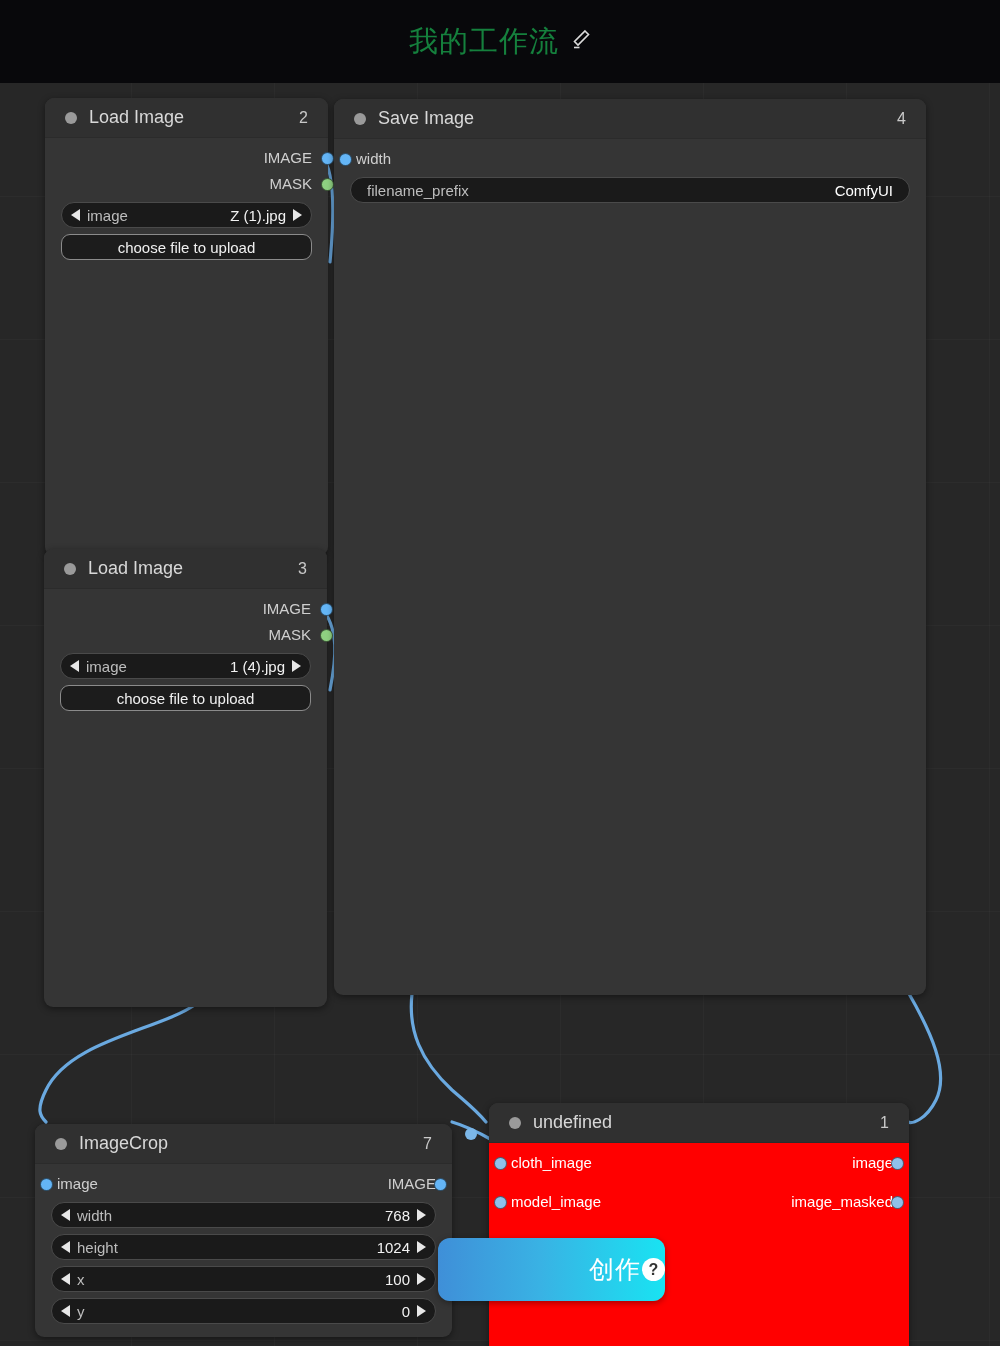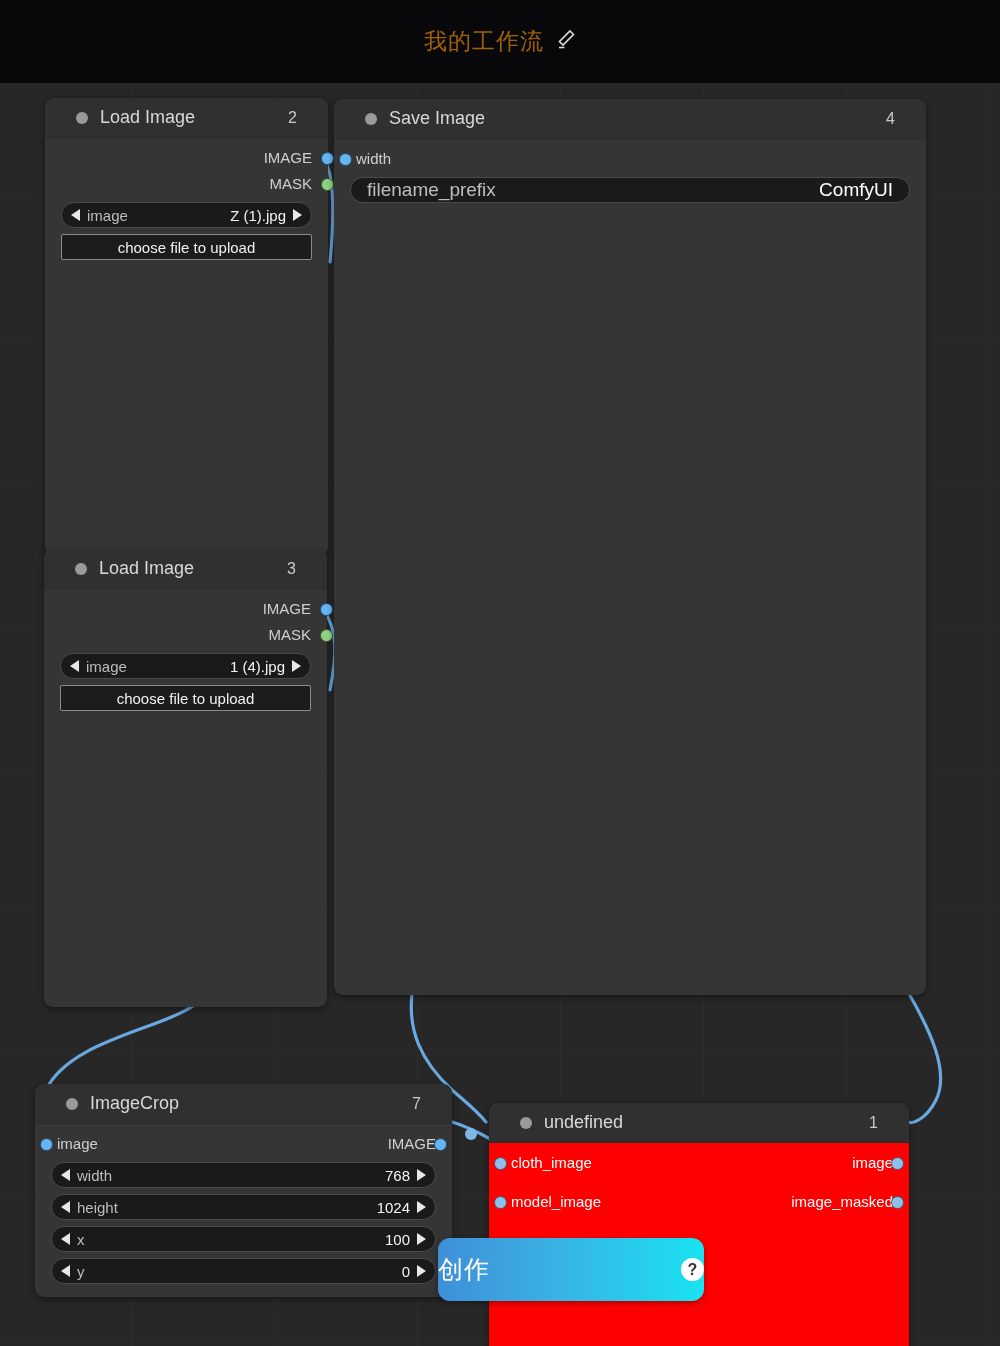--- a/index.html
+++ b/index.html
@@ -19,40 +19,40 @@
     background-size:143px 143px;
     background-position:-12px -30px;
   }
   
   #topbar{
     position:absolute;left:0;top:0;width:1000px;height:83px;
     background:#08080b;z-index:60;
     display:flex;align-items:center;justify-content:center;
   }
   #topbar .title{
-    color:#a16207;font-size:23px;letter-spacing:1px;
+    color:#15803d;font-size:29px;letter-spacing:1px;
   }
   #topbar .pencil{
     display:inline-block;margin-left:12px;vertical-align:middle;
   }
   
   #links{position:absolute;left:0;top:0;width:1000px;height:1346px;z-index:5;}
   
   .node{
     position:absolute;z-index:20;
     border-radius:9px;
     background:#353535;
     box-shadow:0 2px 7px rgba(0,0,0,.45);
     overflow:visible;
   }
   .node-header{
     height:40px;border-radius:9px 9px 0 0;
     background:#303030;
     display:flex;align-items:center;
-    padding:0 31px;box-sizing:border-box;
+    padding:0 20px;box-sizing:border-box;
     border-bottom:1px solid #2b2b2b;
   }
   .node-dot{
     width:12px;height:12px;border-radius:50%;
     background:#9a9a9a;flex:0 0 auto;margin-right:12px;
   }
   .node-title{
     color:#d8d8d8;font-size:18px;flex:1 1 auto;white-space:nowrap;
   }
   .node-id{color:#c9c9c9;font-size:16px;}
@@ -82,44 +82,44 @@
   .widget .wname{color:#bdbdbd;}
   .widget .wval{color:#f2f2f2;}
   .widget .left{display:flex;align-items:center;gap:7px;}
   .widget .right{display:flex;align-items:center;gap:7px;}
   .arrow-l,.arrow-r{
     width:0;height:0;border-top:6px solid transparent;border-bottom:6px solid transparent;
   }
   .arrow-l{border-right:9px solid #e8e8e8;}
   .arrow-r{border-left:9px solid #e8e8e8;}
   .btnwidget{
-    margin:4px 16px;height:26px;border-radius:2px;
+    margin:4px 16px;height:26px;border-radius:9px;
     background:#1c1c1c;border:1px solid #8b8b8b;
     display:flex;align-items:center;justify-content:center;
     color:#f0f0f0;font-size:15px;box-sizing:border-box;
   }
   .text-widget{
     margin:6px 16px;height:26px;border-radius:13px;
     background:#1a1a1a;border:1px solid #4a4a4a;
     display:flex;align-items:center;justify-content:space-between;
-    padding:0 16px;box-sizing:border-box;font-size:19px;
+    padding:0 16px;box-sizing:border-box;font-size:15px;
   }
   .text-widget .tname{color:#bdbdbd;}
   .text-widget .tval{color:#ffffff;}
   
   .node.err .node-body{background:#ff0000;border-radius:0 0 9px 9px;text-align:center;}
   .node.err .slot-label{color:#ffffff;}
   .node.err .slot-dot{background:#8fc0ea;border:1px solid rgba(0,0,0,.5);}
   
   #create-btn{
     position:absolute;z-index:40;
-    left:438px;top:1238px;width:266px;height:63px;
+    left:438px;top:1238px;width:227px;height:63px;
     border-radius:12px;
     background:linear-gradient(to right,#3f8fd8 0%,#39b2e4 45%,#19e3f2 100%);
-    display:flex;align-items:center;justify-content:space-between;gap:12px;
+    display:flex;align-items:center;justify-content:flex-end;gap:1px;
     box-shadow:0 2px 6px rgba(0,0,0,.35);
   }
   #create-btn .blabel{color:#ffffff;font-size:25px;letter-spacing:1px;}
   .qmark{
     width:23px;height:23px;border-radius:50%;background:#ffffff;color:#d22;
     display:flex;align-items:center;justify-content:center;
     font-size:16px;font-weight:bold;color:#333;
   }
 </style>
 </head>
@@ -224,21 +224,21 @@
       <span class="slot-dot in dot-image" style="left:5px;"></span>
       <span class="slot-label" style="margin-left:6px;">width</span>
     </div>
     <div class="text-widget">
       <span class="tname">filename_prefix</span>
       <span class="tval">ComfyUI</span>
     </div>
   </div>
 </div>
 
-<div class="node" style="left:35px;top:1084px;width:417px;height:213px;">
+<div class="node" style="left:35px;top:1124px;width:417px;height:213px;">
   <div class="node-header">
     <span class="node-dot"></span>
     <span class="node-title">ImageCrop</span>
     <span class="node-id">7</span>
   </div>
   <div class="node-body">
     <div class="slot-row" style="justify-content:space-between;">
       <span class="slot-dot in dot-image" style="left:5px;"></span>
       <span class="slot-label" style="margin-left:6px;">image</span>
       <span class="slot-label">IMAGE</span>

